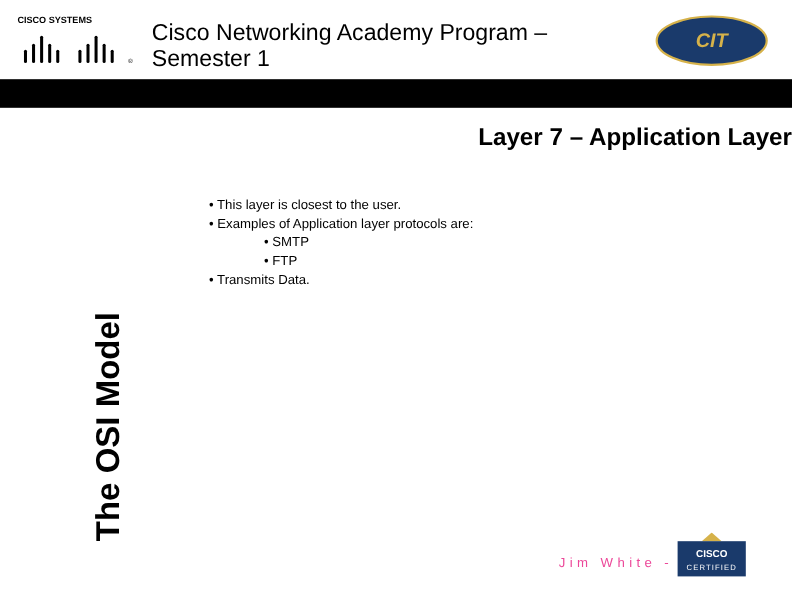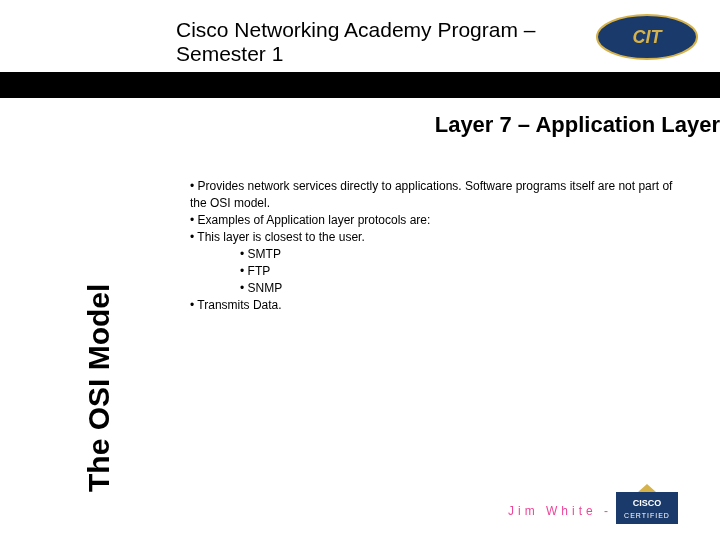--- a/index.html
+++ b/index.html
@@ -40,21 +40,20 @@
     text-decoration: underline;
   }
   .cit-logo svg { display:block; }
   .header-title {
     position: absolute;
     top: 18px; left: 138px;
     width: 420px;
     font-size: 21px;
     line-height: 24px;
     color: #000;
-    margin-left: 38px;
   }
   .slide-title {
     position: absolute;
     top: 112px; left: 0; right: 0;
     text-align: right;
     font-size: 22px;
     font-weight: bold;
     color: #000;
   }
   .vertical-label {
@@ -97,45 +96,61 @@
   .cert-logo {
     position: absolute;
     bottom: 14px; right: 36px;
     width: 74px; height: 42px;
   }
 </style>
 </head>
 <body>
 
 <div class="header-strip">
+  <div class="cisco-logo">
+    <svg viewBox="0 0 120 60">
+      <text x="2" y="12" font-family="Arial" font-size="9" font-weight="bold" fill="#000">CISCO SYSTEMS</text>
+      <g stroke="#000" stroke-width="3" stroke-linecap="round">
+        <line x1="10" y1="50" x2="10" y2="40"></line>
+        <line x1="18" y1="50" x2="18" y2="34"></line>
+        <line x1="26" y1="50" x2="26" y2="26"></line>
+        <line x1="34" y1="50" x2="34" y2="34"></line>
+        <line x1="42" y1="50" x2="42" y2="40"></line>
+        <line x1="64" y1="50" x2="64" y2="40"></line>
+        <line x1="72" y1="50" x2="72" y2="34"></line>
+        <line x1="80" y1="50" x2="80" y2="26"></line>
+        <line x1="88" y1="50" x2="88" y2="34"></line>
+        <line x1="96" y1="50" x2="96" y2="40"></line>
+      </g>
+      <text x="112" y="52" font-family="Arial" font-size="6" fill="#000">®</text>
+    </svg>
+  </div>
   <div class="header-title">Cisco Networking Academy Program – Semester 1</div>
   <div class="cit-logo">
     <svg viewBox="0 0 110 55">
       <ellipse cx="55" cy="27" rx="50" ry="22" fill="#1a3a6b"></ellipse>
       <ellipse cx="55" cy="27" rx="50" ry="22" fill="none" stroke="#d6b24a" stroke-width="2"></ellipse>
       <text x="55" y="33" text-anchor="middle" font-family="Arial" font-size="18" font-weight="bold" fill="#d6b24a" font-style="italic">CIT</text>
     </svg>
   </div>
 </div>
 
 <div class="black-bar"></div>
 
 <div class="slide-title">Layer 7 – Application Layer</div>
 
 <div class="vertical-anchor">
   <div class="vertical-label">The OSI Model</div>
 </div>
 
 <div class="body-text">
-  <p class="bullet">• <span>Provides network services directly to applications. Software programs itself are not part of the OSI model.</span></p>
+  <p class="bullet">• <span>This layer is closest to the user.</span></p>
   <p class="bullet">• <span>Examples of Application layer protocols are:</span></p>
-  <p class="bullet">• <span>This layer is closest to the user.</span></p>
   <p class="bullet sub">• <span>SMTP</span></p>
   <p class="bullet sub">• <span>FTP</span></p>
-  <p class="bullet sub">• <span>SNMP</span></p>
   <p class="bullet">• <span>Transmits Data.</span></p>
 </div>
 
 <div class="footer">Jim White - 2002</div>
 
 <div class="cert-logo">
   <svg viewBox="0 0 74 42">
     <polygon points="37,0 46,8 28,8" fill="#d6b24a"></polygon>
     <rect x="6" y="8" width="62" height="32" fill="#1a3a6b"></rect>
     <text x="37" y="22" text-anchor="middle" font-family="Arial" font-size="9" font-weight="bold" fill="#fff">CISCO</text>

